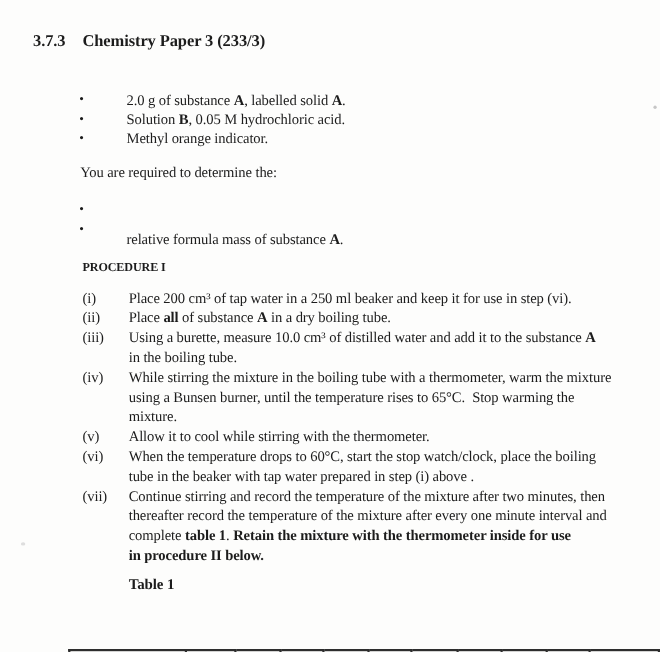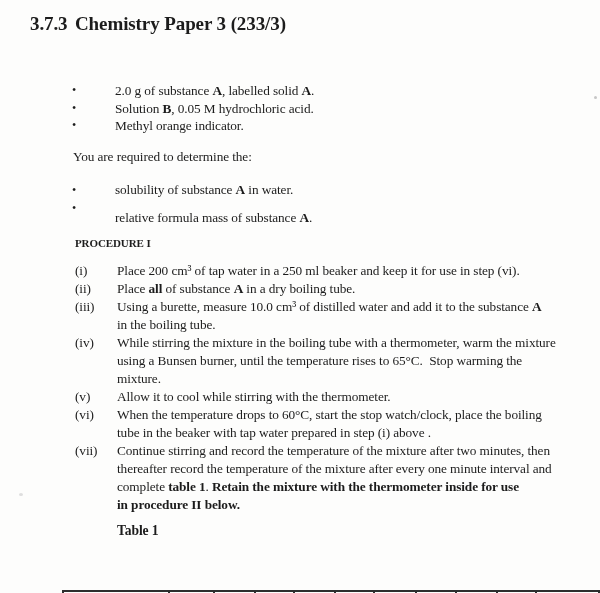--- a/index.html
+++ b/index.html
@@ -4,21 +4,21 @@
 <style>
   html,body{margin:0;padding:0;background:#ffffff;}
   .page{
     position:relative;width:600px;height:593px;overflow:hidden;
     background:#fdfdfc;
     font-family:"Liberation Serif", serif;
     font-size:13.3px;color:#1c1c1c;letter-spacing:-0.1px;
   }
   .b{font-weight:bold;}
   
-  .hdr{position:absolute;top:13px;left:30px;font-weight:bold;font-size:19px;}
+  .hdr{position:absolute;top:30px;left:30px;font-weight:bold;font-size:15px;}
   .hdr .hnum{display:inline-block;width:45px;}
   
   .qline{position:absolute;top:48px;left:30px;}
   .qline .qnum{display:inline-block;width:43px;font-weight:bold;}
   
   .bullets{position:absolute;left:72px;line-height:17.6px;}
   #provided{top:82px;}
   #determine{top:181px;line-height:18px;}
   .bullet-row{display:flex;}
   .bullet-mark{width:43px;flex:none;font-size:12px;}
@@ -67,21 +67,20 @@
         <span class="bullet-mark">•</span>
         <span class="bullet-text" style="white-space: pre-wrap; text-align: right;"><span>Methyl orange indicator.</span></span>
       </div>
     </div>
 
   <div class="intro2">You are required to determine the:</div>
 
   <div class="bullets" id="determine">
       <div class="bullet-row">
         <span class="bullet-mark">•</span>
-        <span class="bullet-text" style="white-space: pre-wrap;"><span>solubility of substance </span><span class="b">A</span><span> in water.</span></span>
       </div>
       <div class="bullet-row">
         <span class="bullet-mark">•</span>
         <span class="bullet-text" style="white-space: pre-wrap; margin-top: 10px;"><span>relative formula mass of substance </span><span class="b">A</span><span>.</span></span>
       </div>
     </div>
 
   <div class="proc">PROCEDURE I</div>
 
   <div class="steps" id="steps">

